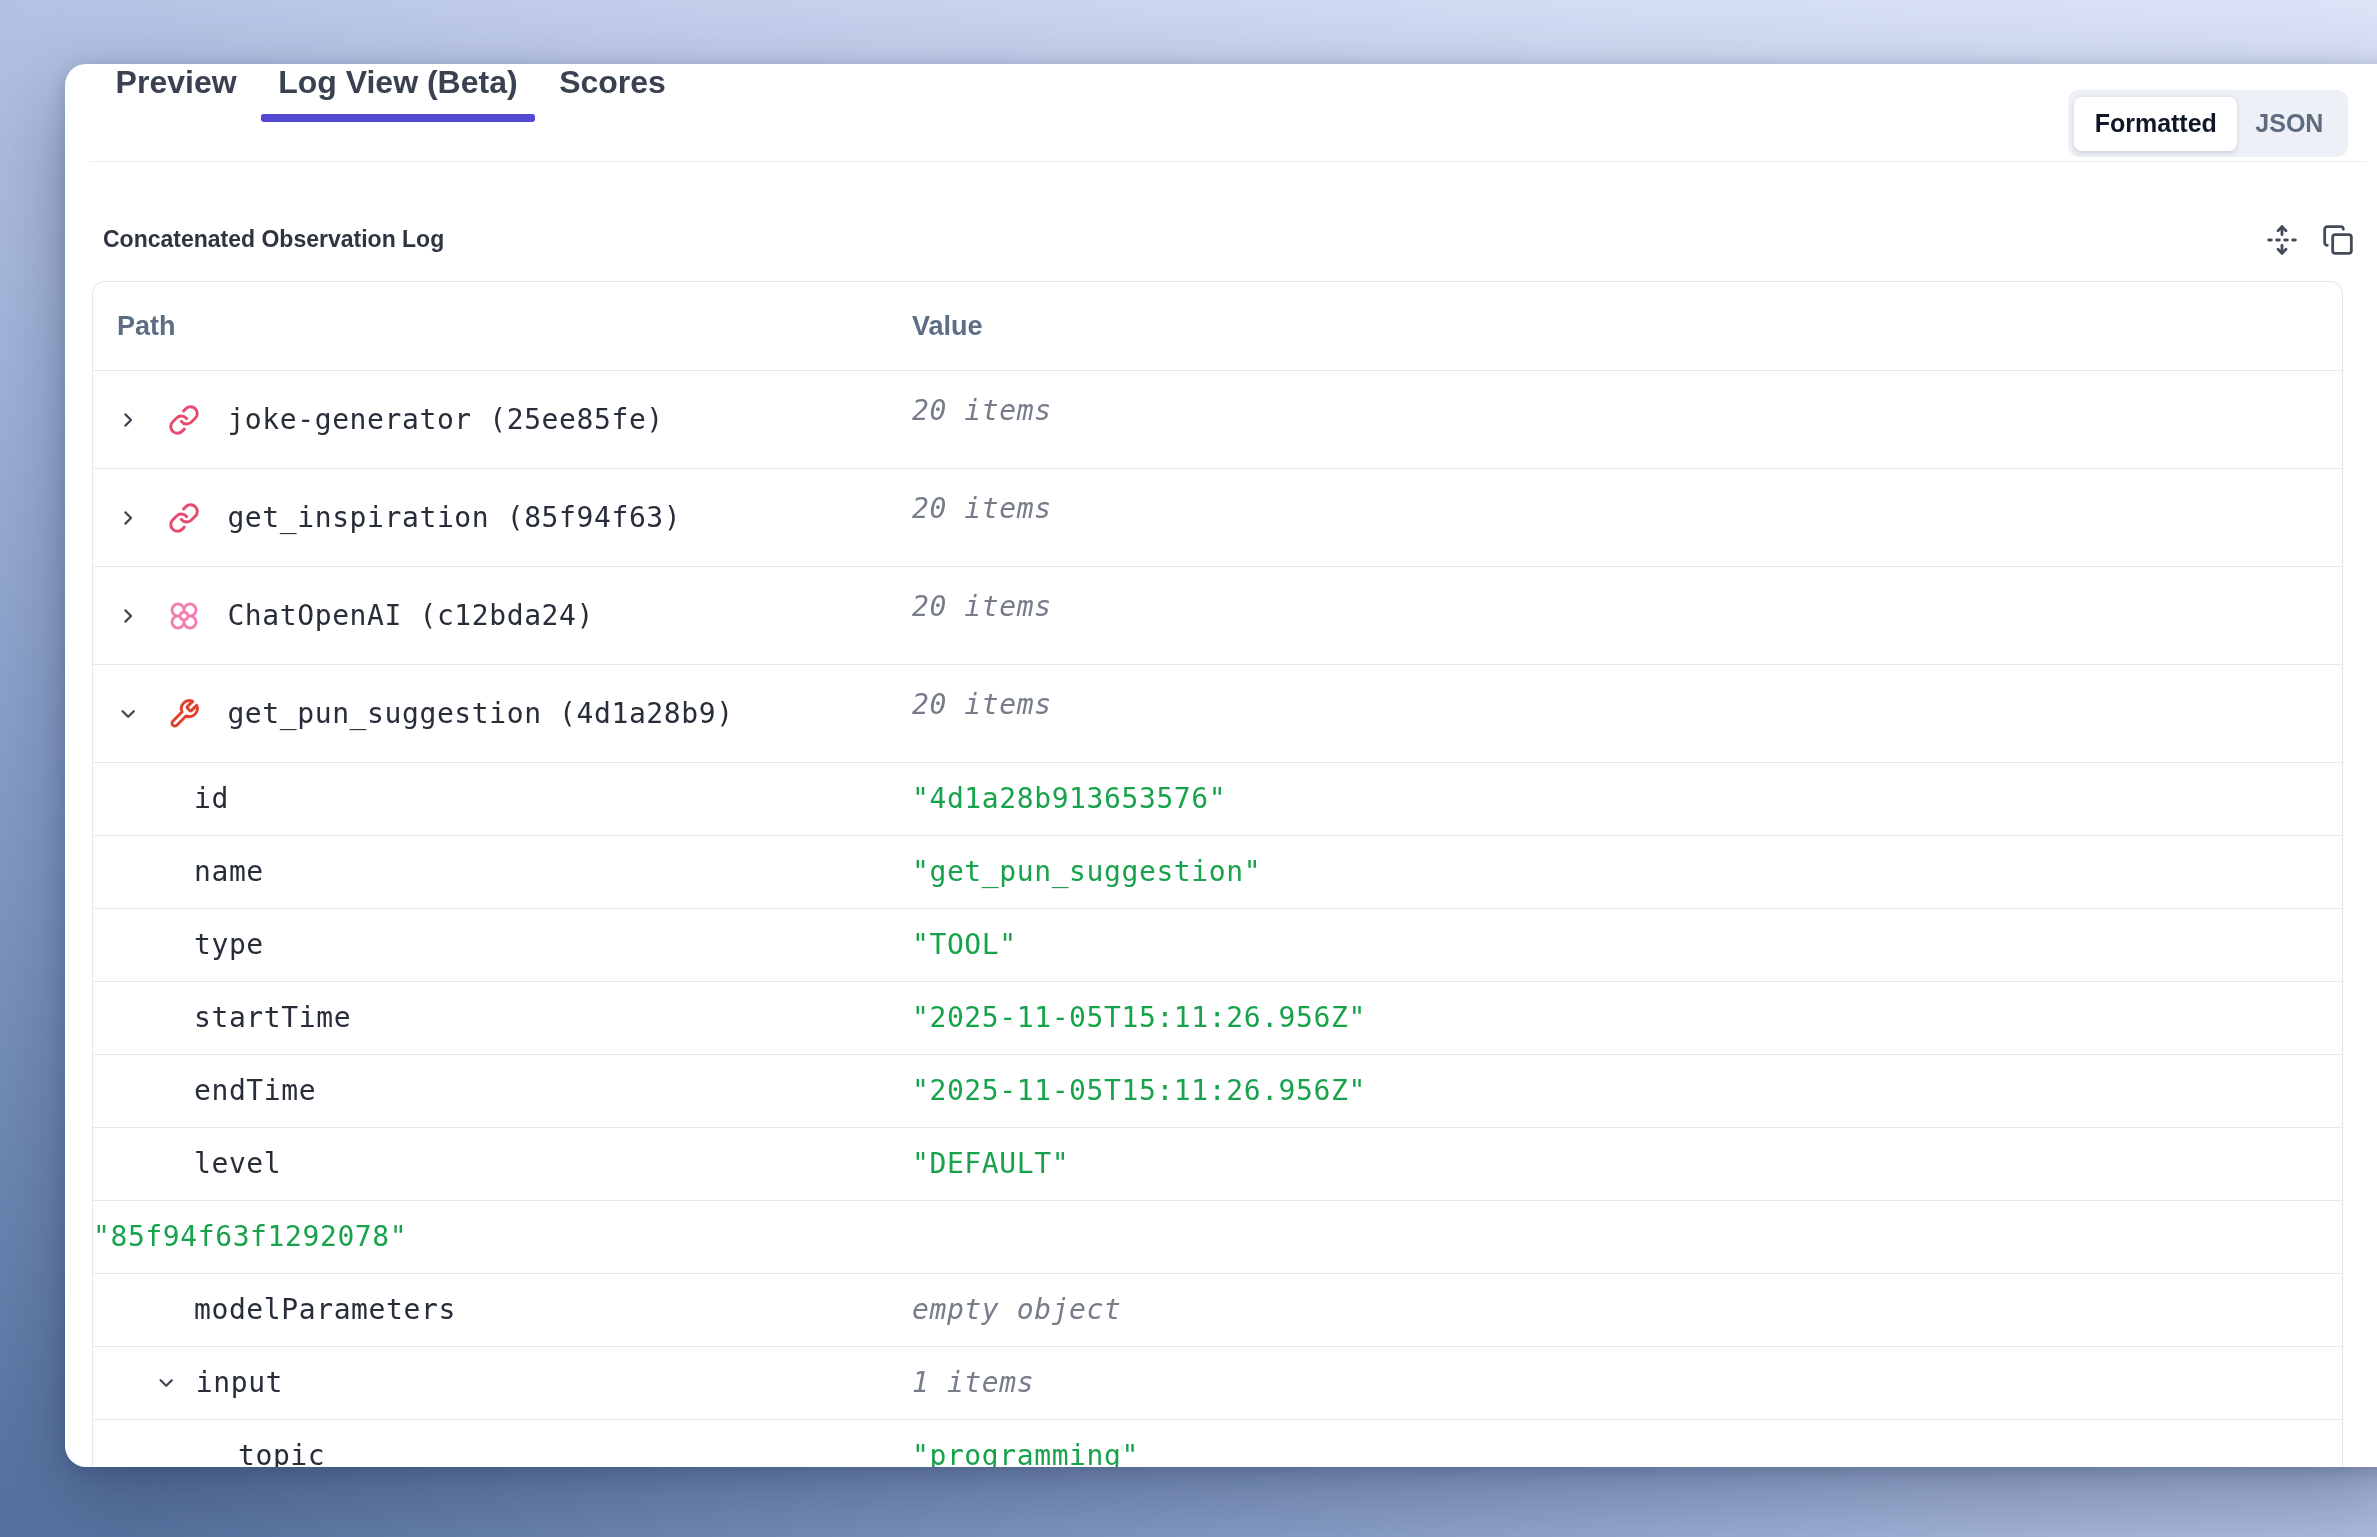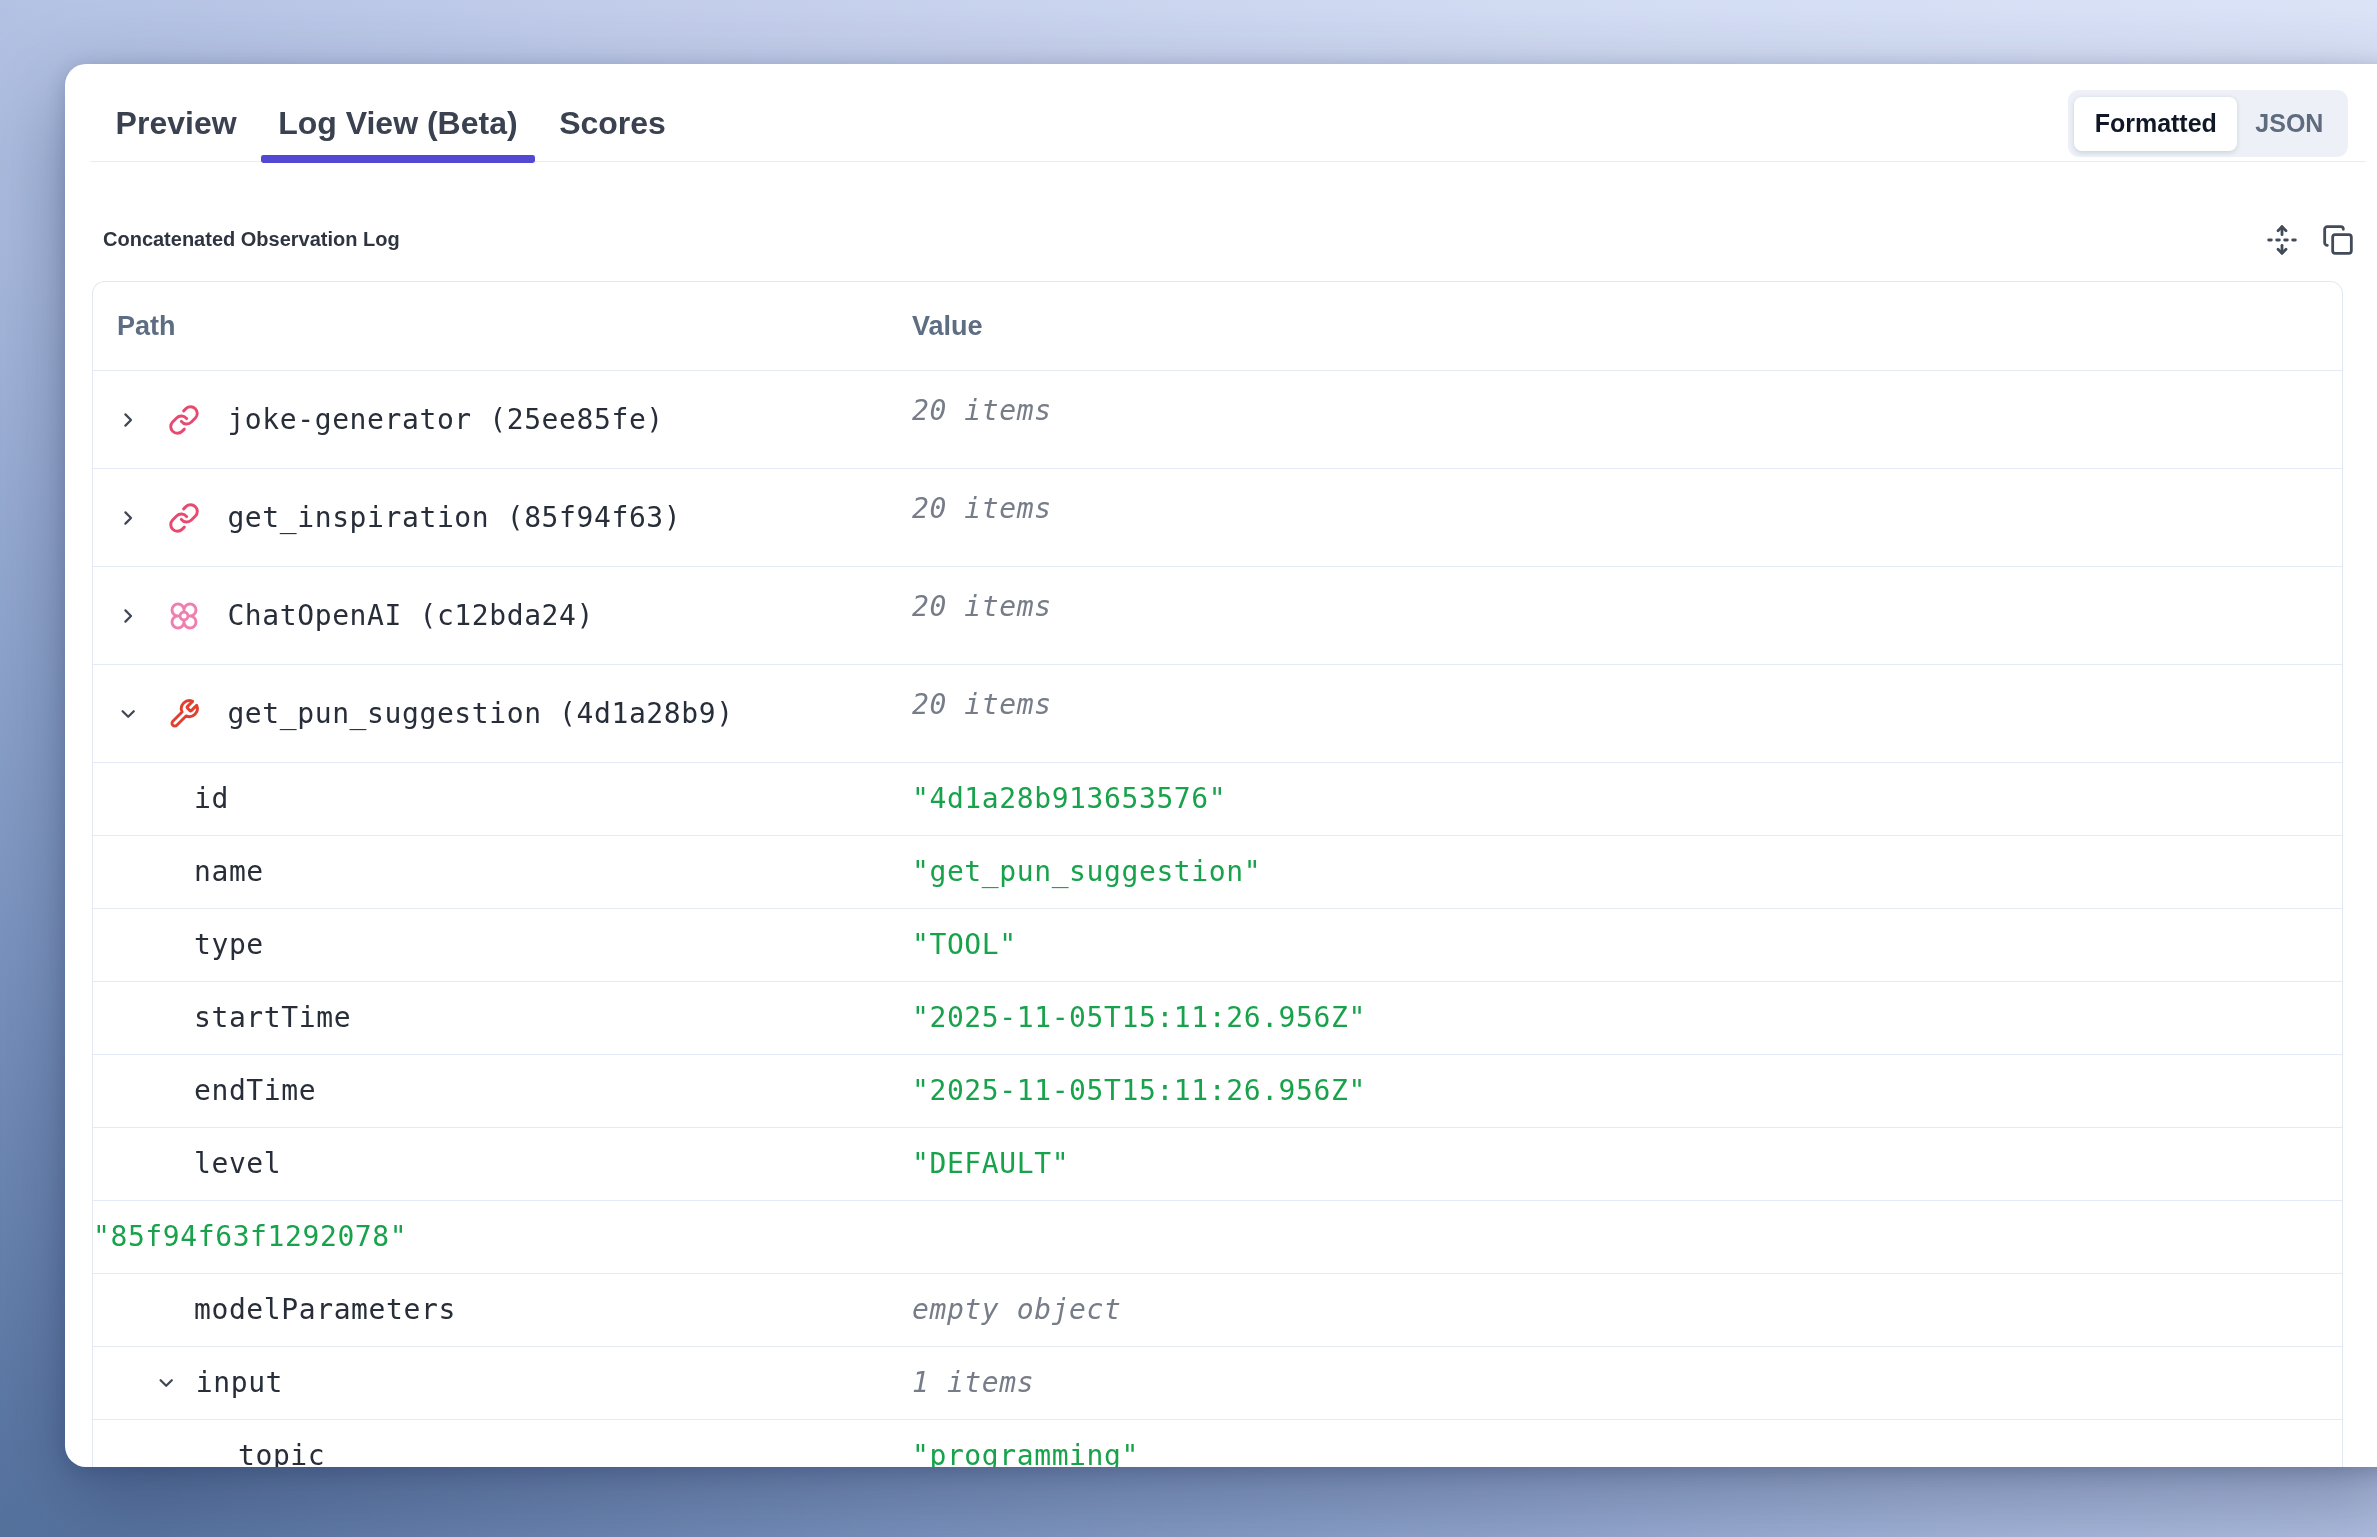--- a/index.html
+++ b/index.html
@@ -16,21 +16,21 @@
     position:absolute; left:65px; top:64px; width:2347px; height:1403px;
     background:#ffffff; border-radius:21px;
     box-shadow:0 32px 88px rgba(22,37,74,.40), 0 4.8px 19px rgba(22,37,74,.20);
     overflow:hidden;
   }
 
   
   .tabsbar {
     position:absolute; left:25px; top:0; width:2276px; height:98px;
     border-bottom:1.6px solid #e9edf4;
-    display:flex; align-items:flex-end; padding:0 0 19px 8px; gap:6.4px;
+    display:flex; align-items:flex-start; padding:0 0 19px 8px; gap:6.4px;
   }
   .tab {
     position:relative; padding:0 17.6px; font-size:32px; font-weight:600;
     color:#3a4150; line-height:37px; cursor:default; white-space:nowrap;
   }
   .tab.active::after {
     content:""; position:absolute; left:0; right:0; bottom:-21px; height:8px;
     background:#5348d4; border-radius:2.4px;
   }
 
@@ -45,21 +45,21 @@
     font-size:25px; font-weight:600; border-radius:8px;
   }
   .toggle .seg.selected {
     width:176px; background:#ffffff; color:#101828;
     box-shadow:0 1.6px 4.8px rgba(15,23,42,.14);
   }
   .toggle .seg.unselected { width:113px; color:#5f6b7e; }
 
   
   .section-title {
-    position:absolute; left:38px; top:156px; font-size:20px; font-weight:700;
+    position:absolute; left:38px; top:156px; font-size:23px; font-weight:700;
     color:#2e3541; line-height:38px;
   }
   .iconbtn {
     position:absolute; top:158px; width:35px; height:35px; display:flex;
     align-items:center; justify-content:center; color:#414b59; cursor:pointer;
     background:none; border:none;
   }
   .iconbtn svg { width:32px; height:32px; }
   .iconbtn.expand { right:113px; }
   .iconbtn.copy   { right:57px;  }

